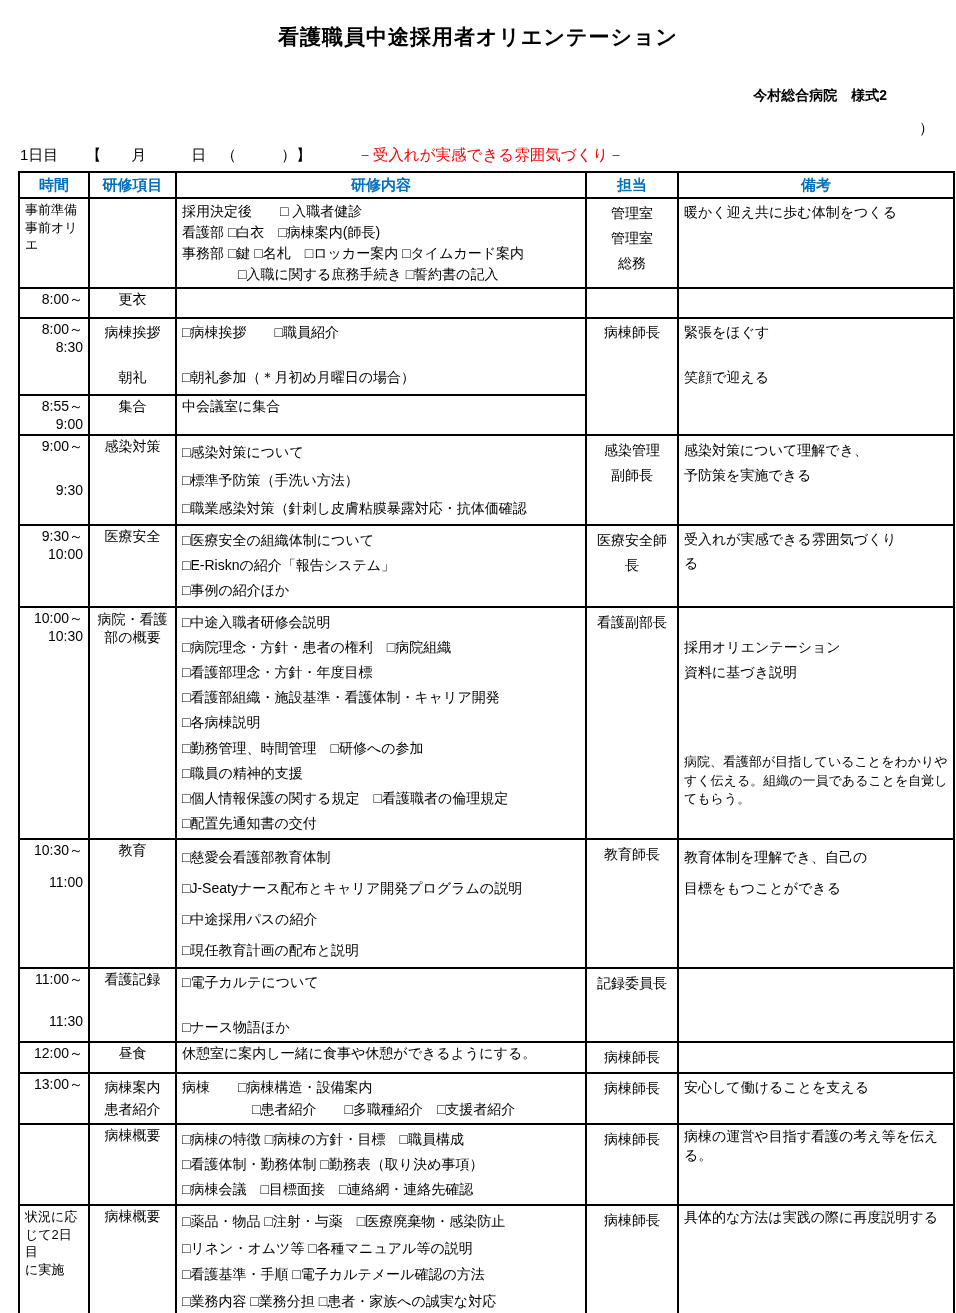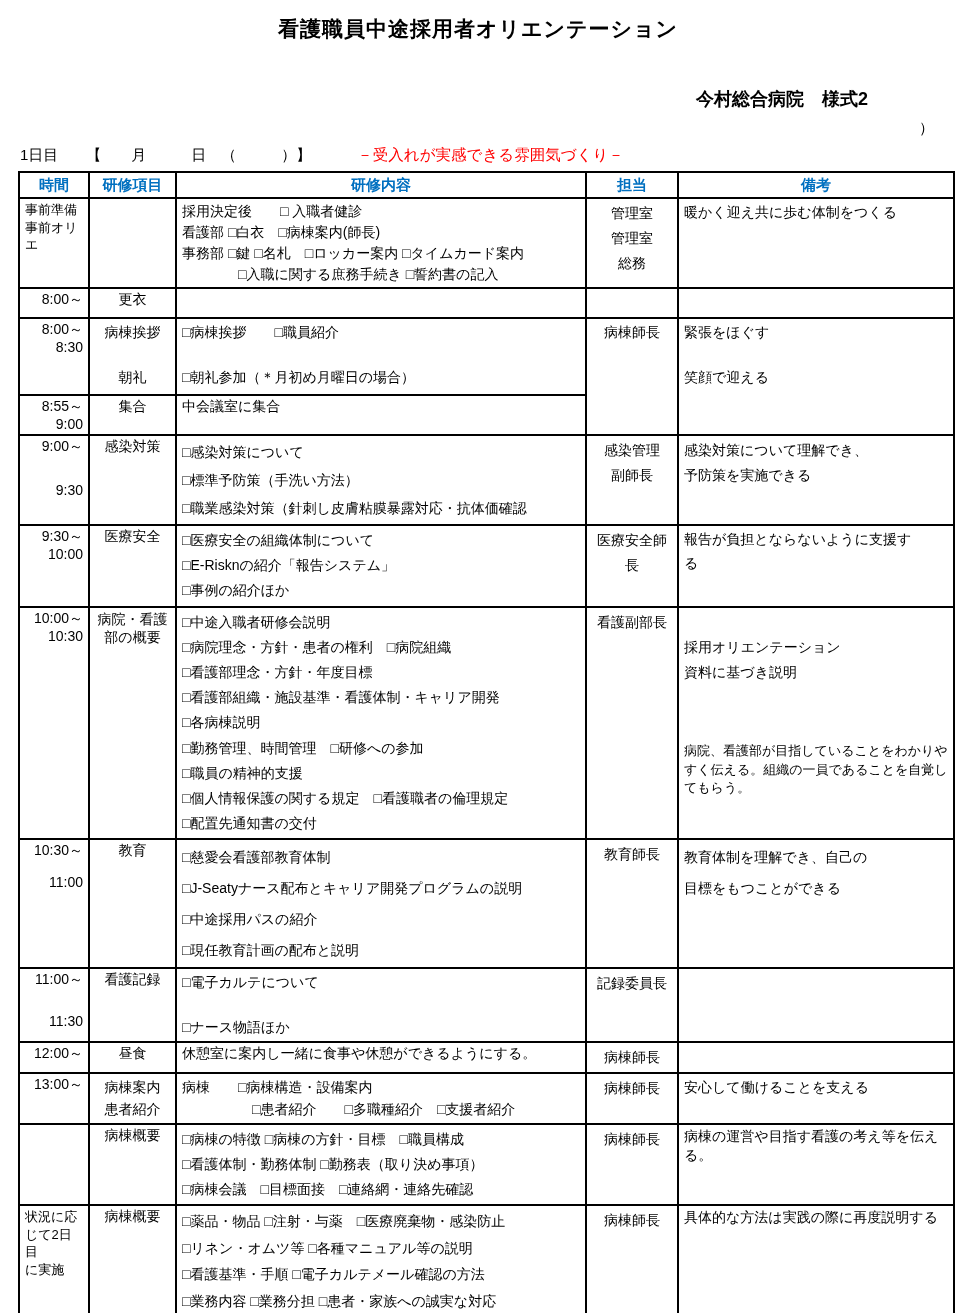--- a/index.html
+++ b/index.html
@@ -1,21 +1,21 @@
 <!DOCTYPE html>
 <html><head>
 <meta charset="utf-8">
 <style>
   html,body { margin:0; padding:0; background:#ffffff; }
   body { width:956px; height:1313px; overflow:hidden;
          font-family:"Liberation Sans","DejaVu Sans",sans-serif; color:#000; }
   .page { position:relative; width:956px; height:1313px; background:#fff; overflow:hidden; }
 
-  .title { text-align:center; padding-top:15px; font-size:21px; font-weight:bold; letter-spacing:1px;font-family:Liberation Serif, serif; }
-  .form-label { position:absolute; top:87px; right:88px; font-size:18px; font-weight:bold; white-space:pre; }
+  .title { text-align:center; padding-top:23px; font-size:21px; font-weight:bold; letter-spacing:1px;font-family:Liberation Serif, serif; }
+  .form-label { position:absolute; top:87px; right:69px; font-size:14px; font-weight:bold; white-space:pre; }
   .date-line { position:absolute; top:119px; left:283px; font-size:15px; white-space:pre; }
   .date-close { position:absolute; top:119px; right:22px; font-size:15px; }
   .day-line { position:absolute; top:145px; left:20px; font-size:15px; white-space:pre; }
   .day-bracket { margin-left:28px; }
   .slogan { color:#FF0000; margin-left:46px; font-size:15.5px;margin-top:24px; }
 
   table.sched { position:absolute; top:171px; left:18px; width:935px;
                 border-collapse:collapse; table-layout:fixed; }
   .sched th, .sched td { border:2px solid #000; padding:2px 5px; font-size:14px;
                          vertical-align:top; overflow:hidden; }
@@ -35,21 +35,21 @@
   .c-staff { text-align:center; white-space:pre-line; font-size:13.5px; line-height:1.8; }
   .staff-lg { font-size:14px; }
   .c-remarks { white-space:pre-line; font-size:13.5px; line-height:1.7; }
   .rem-sm { font-size:13px; line-height:1.4; }
 
   .va-t{vertical-align:top}.va-m{vertical-align:middle}.va-b{vertical-align:bottom}
   .lh135{line-height:1.35}.lh150{line-height:1.5}.lh160{line-height:1.6}
   .lh180{line-height:1.8}.lh190{line-height:1.9}.lh200{line-height:2.0}.lh220{line-height:2.2}
   .mt14{margin-top:14px}.mt24{margin-top:24px}.mt26{margin-top:26px}
   .pt20{padding-top:20px}
-  .note { margin-top:32px; }
+  .note { margin-top:44px;font-family:Liberation Mono, monospace; }
 </style>
 </head>
 <body>
 
 <div class="page">
 
   <div class="title">看護職員中途採用者オリエンテーション</div>
   <div class="form-label">今村総合病院　様式2</div>
   <div class="date-close">）</div>
   <div class="day-line"><span>1日目</span><span class="day-bracket">【　　月　　　日　（　　　）】</span><span class="slogan">－受入れが実感できる雰囲気づくり－</span></div>
@@ -142,21 +142,21 @@
     <tr class="h77">
       <td class="c-time va-t">
         <div class="t-start">9:30～</div>
         <div class="t-end">10:00</div>
       </td>
       <td class="c-item va-t">医療安全</td>
       <td class="c-content va-t lh180">□医療安全の組織体制について
 □E-Risknの紹介「報告システム」
 □事例の紹介ほか</td>
       <td class="c-staff va-m">医療安全師長</td>
-      <td class="c-remarks va-t">報告が負担とならないように支援す
+      <td class="c-remarks va-t">受入れが実感できる雰囲気づくり
 る</td>
     </tr>
 
     <tr class="h230">
       <td class="c-time va-t">
         <div class="t-start">10:00～</div>
         <div class="t-end">10:30</div>
       </td>
       <td class="c-item va-t pt20 lh135">病院・看護
 部の概要</td>

